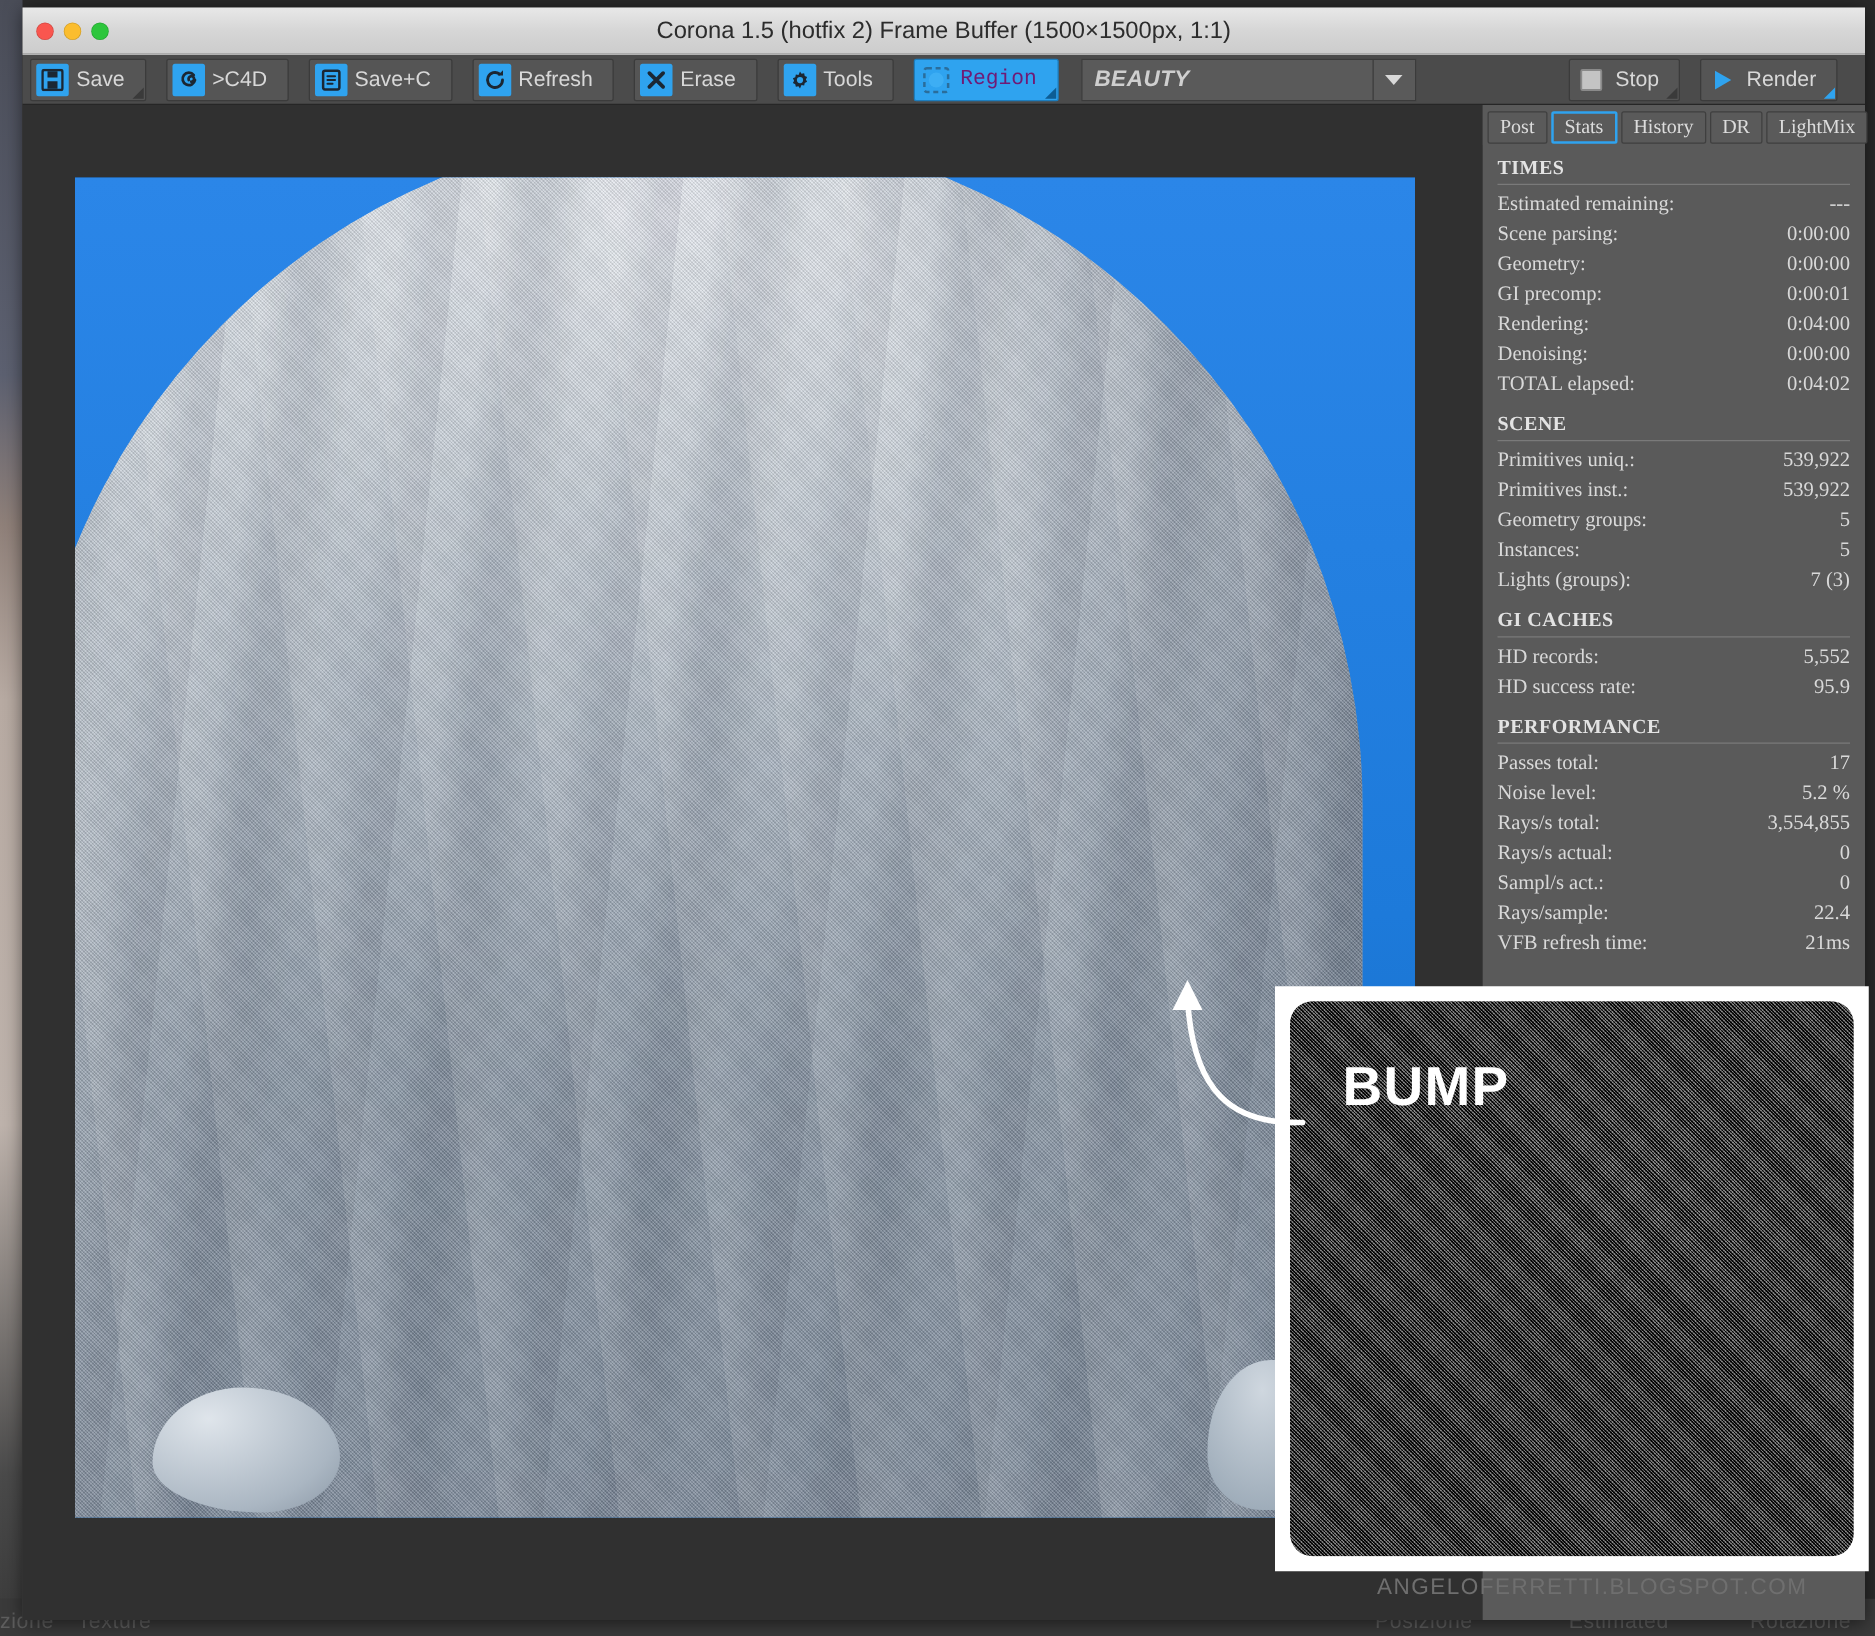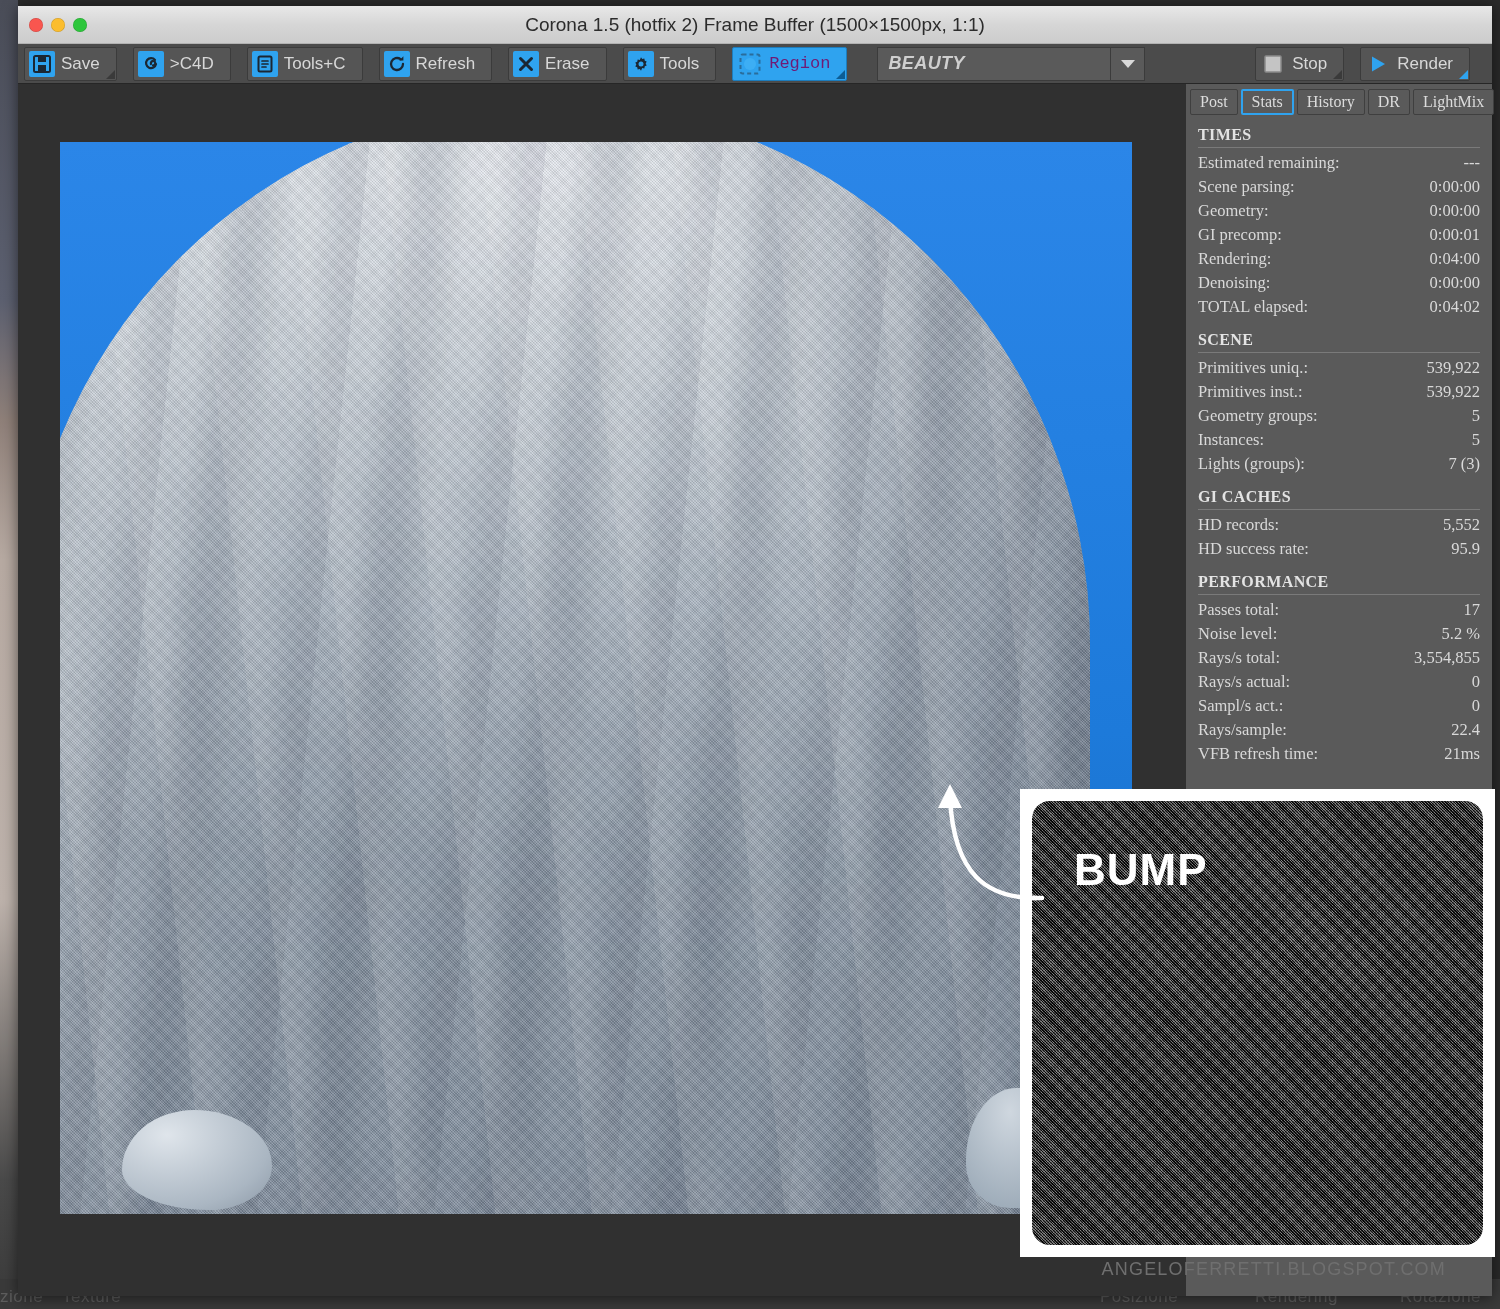--- a/index.html
+++ b/index.html
@@ -101,21 +101,21 @@
   .tb-btn.active .corner { border-bottom-color: #0d5d94; }
   .tb-btn.dark-corner .corner { border-bottom-color: #3a3a3a; }
 
   
   #pass-select {
     position: relative;
     height: 34px; width: 268px;
     background: #5a5a5a;
     border: 1px solid #3b3b3b;
     display: flex; align-items: center;
-    margin-left: 14px;
+    margin-left: 2px;
     cursor: pointer;
   }
   #pass-value {
     flex: 1;
     font-style: italic; font-weight: bold;
     font-size: 18px; color: #cfcfcf;
     padding-left: 10px;
     letter-spacing: .4px;
   }
   #pass-arrow {
@@ -305,21 +305,21 @@
 </style>
 </head>
 <body>
 
 <div id="desktop">
   <div class="bg-strip-left"></div>
   <div class="bg-bottom-bar"></div>
   <div class="bg-bottom-label" style="left:0px">zione</div>
   <div class="bg-bottom-label" style="left:62px">Texture</div>
   <div class="bg-bottom-label" style="left:1100px">Posizione</div>
-  <div class="bg-bottom-label" style="left:1255px">Rendering</div>
+  <div class="bg-bottom-label" style="left:1255px">Estimated</div>
   <div class="bg-bottom-label" style="left:1400px">Rotazione</div>
 </div>
 
 <div id="window">
 
   <div id="titlebar">
     <div id="traffic">
       <span class="light red"></span>
       <span class="light yellow"></span>
       <span class="light green"></span>
@@ -351,21 +351,21 @@
       <span class="tb-label">&gt;C4D</span>
     </div>
 
     <div class="tb-btn">
       <span class="tb-icon">
         <svg width="18" height="18" viewBox="0 0 18 18">
             <rect x="2.5" y="1.5" width="13" height="15" rx="1.5" fill="none" stroke="#1b2733" stroke-width="2"></rect>
             <path d="M6 6h6M6 9h6M6 12h4" stroke="#1b2733" stroke-width="1.7" stroke-linecap="round"></path>
           </svg>
       </span>
-      <span class="tb-label">Tools+C</span>
+      <span class="tb-label">Save+C</span>
     </div>
 
     <div class="tb-btn">
       <span class="tb-icon">
         <svg width="18" height="18" viewBox="0 0 18 18">
             <path d="M15 9A6 6 0 1 1 12.6 4.2" fill="none" stroke="#1b2733" stroke-width="2.3" stroke-linecap="round"></path>
             <path d="M15.4 1.2v4.2h-4.2z" fill="#1b2733"></path>
           </svg>
       </span>
       <span class="tb-label">Refresh</span>

